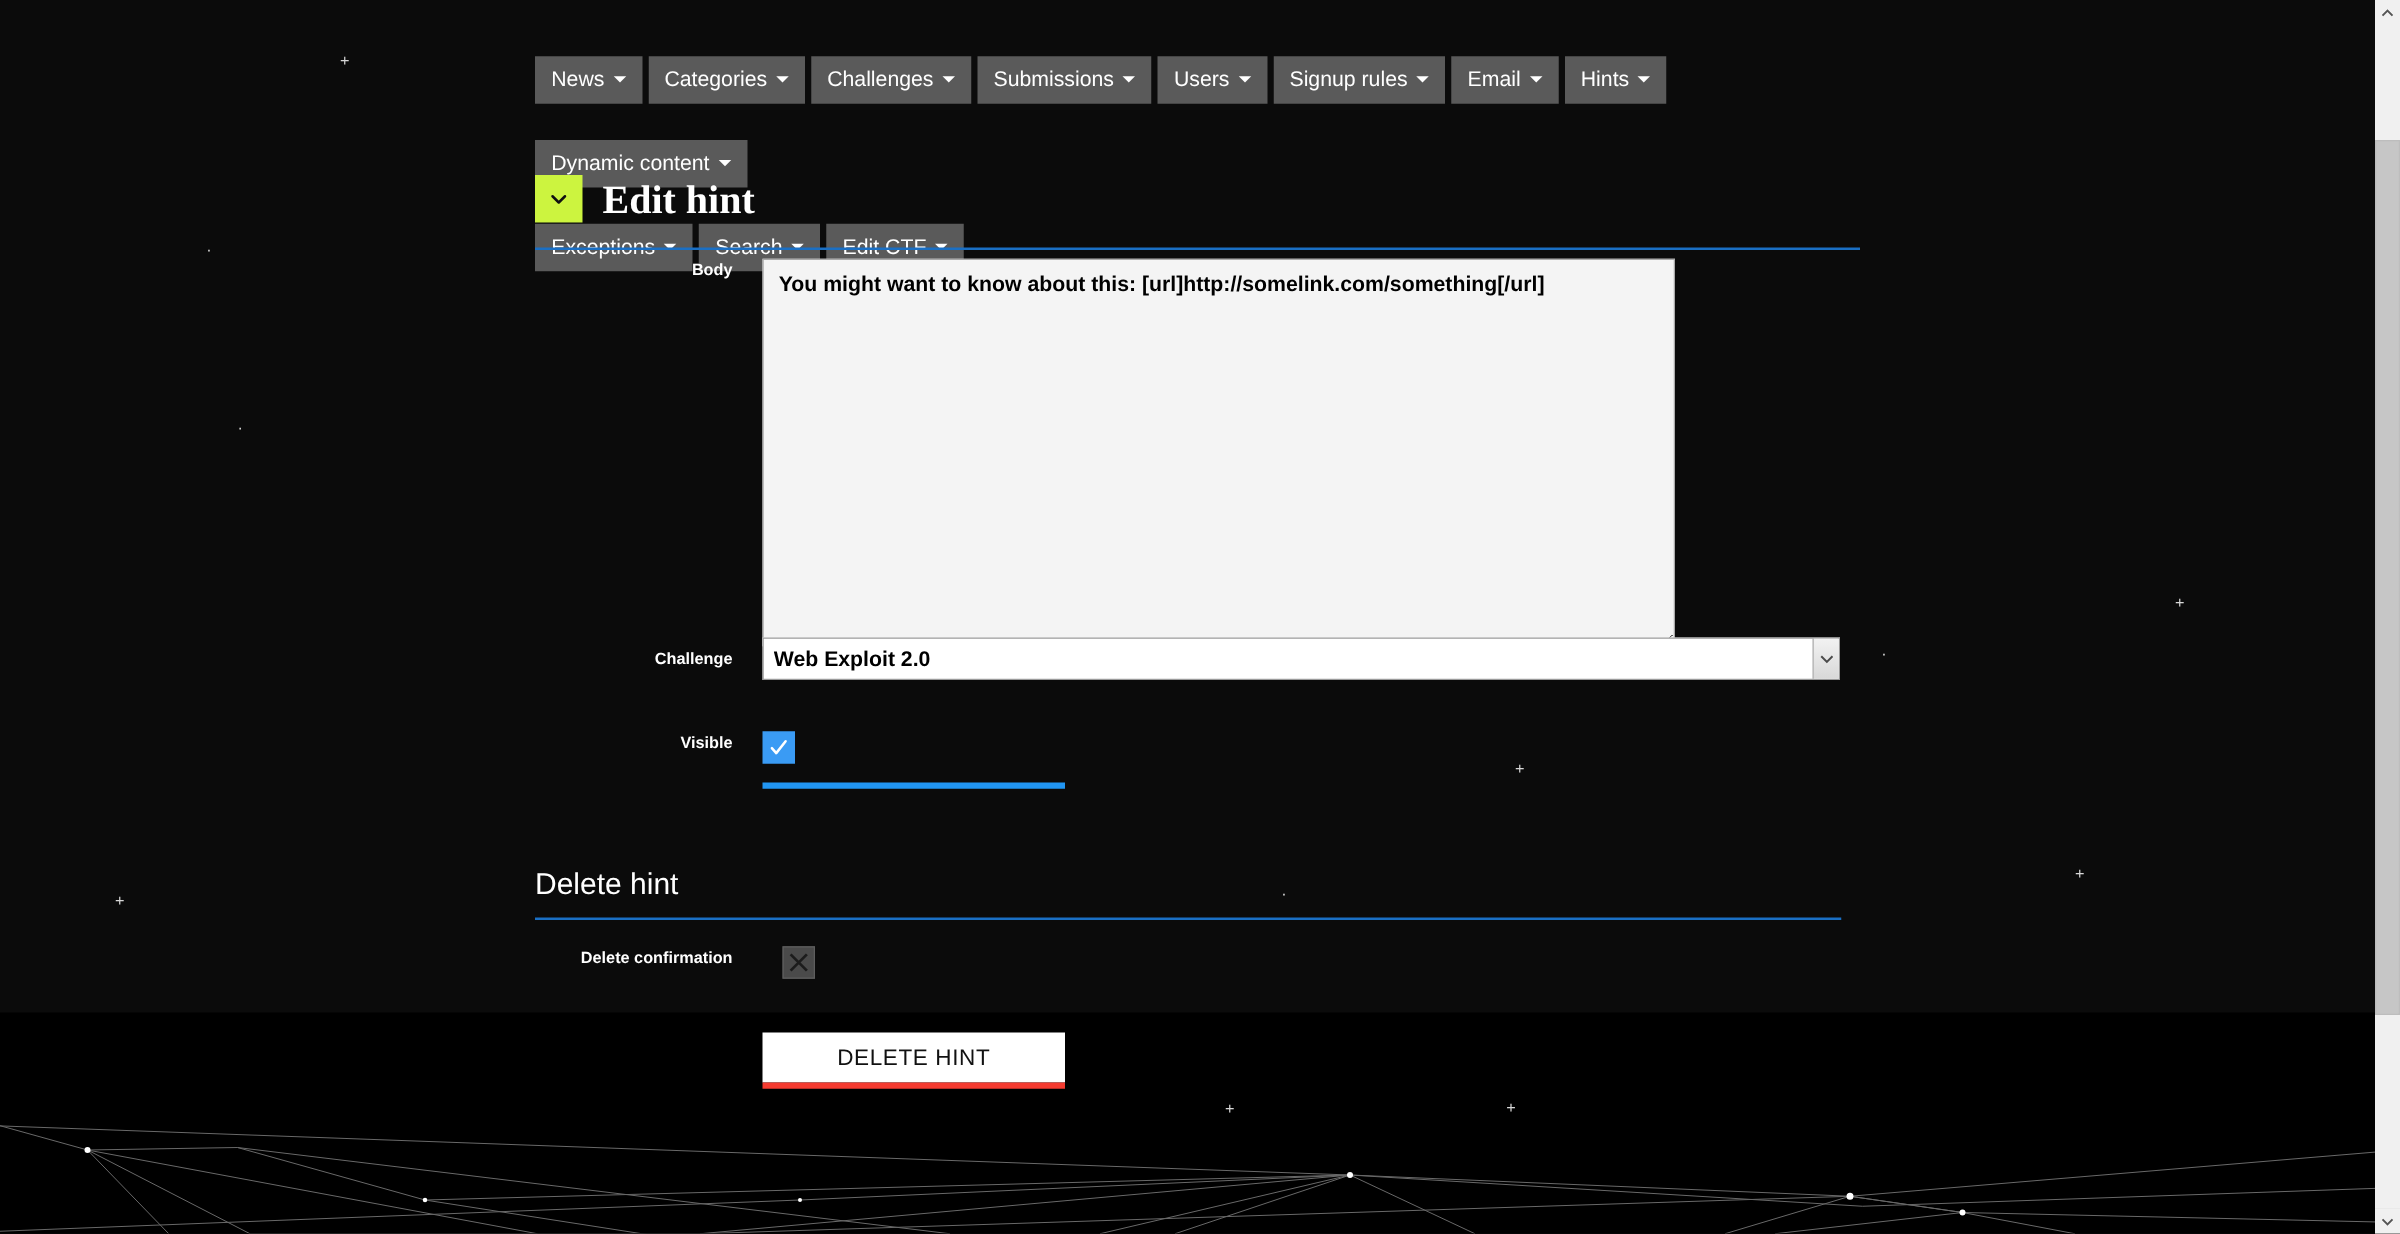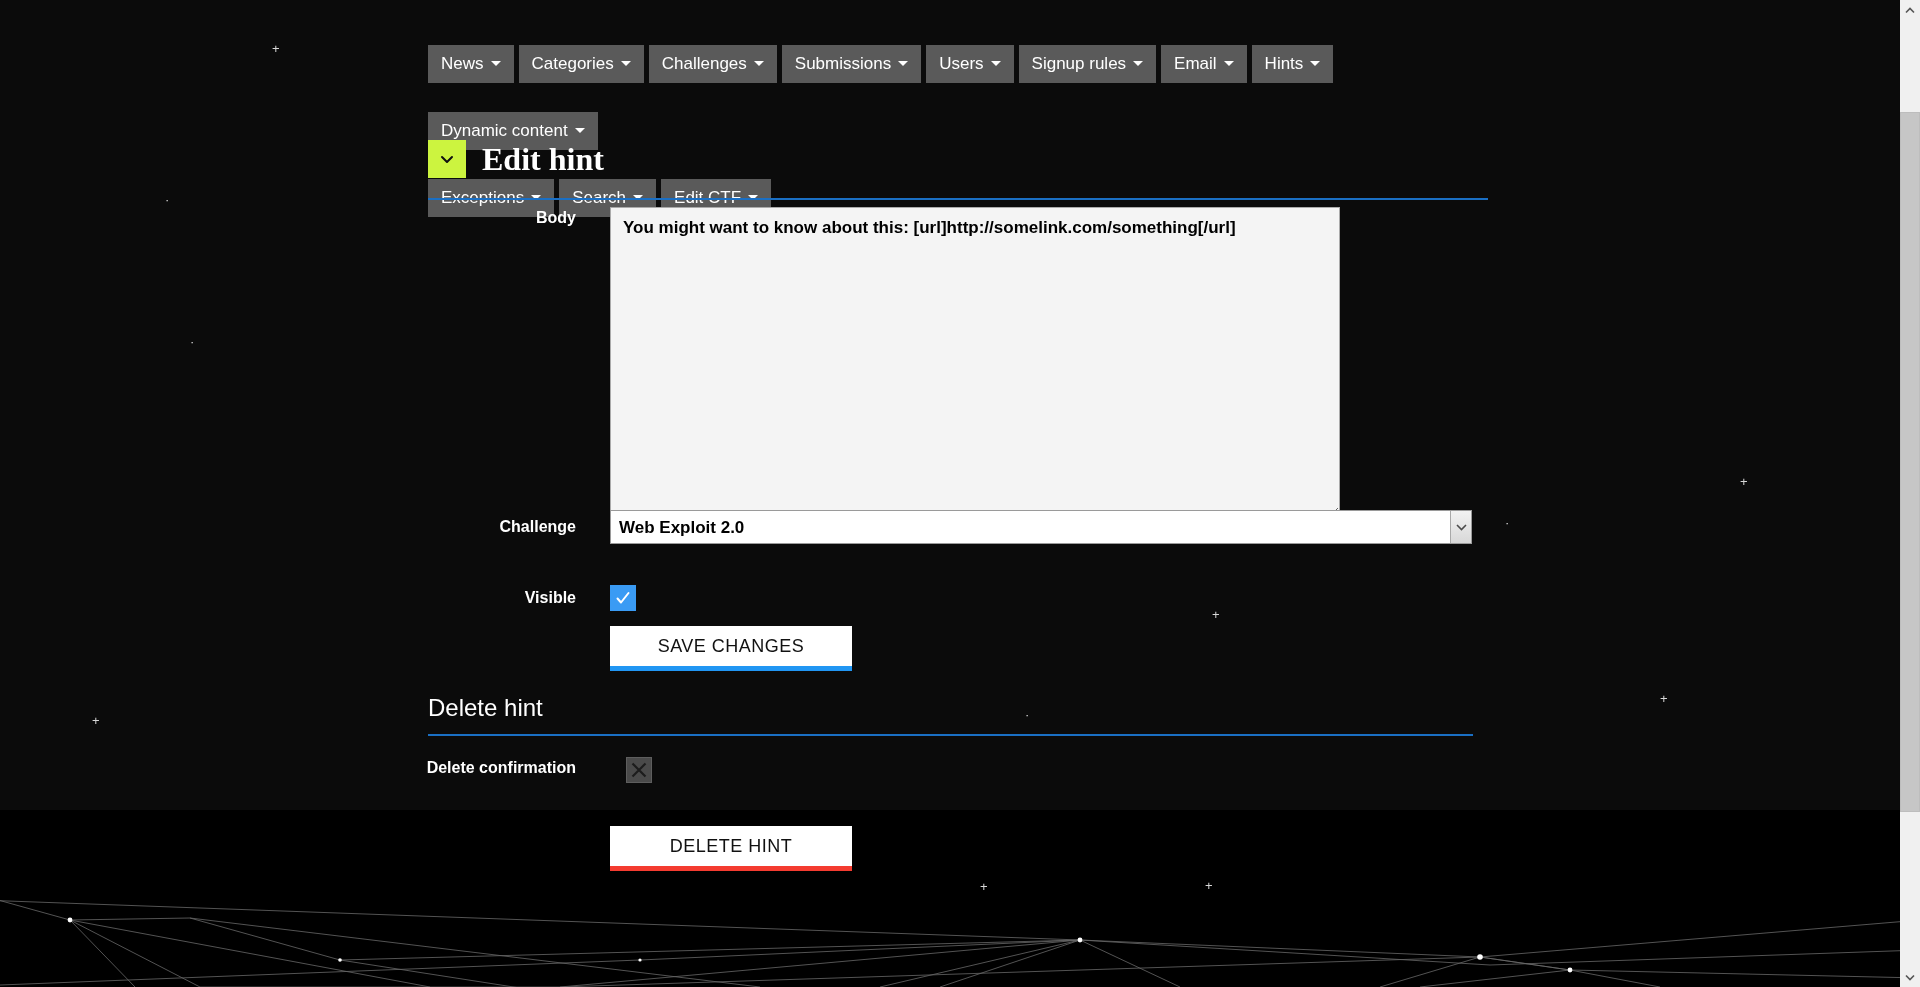--- a/index.html
+++ b/index.html
@@ -133,23 +133,23 @@
   
   .form-row {
     position: absolute;
     display: flex;
     align-items: flex-start;
   }
   .form-label {
     width: 190px;
     text-align: right;
     color: #ffffff;
-    font-size: 16px;
+    font-size: 13px;
     font-weight: bold;
-    padding-right: 34px;
+    padding-right: 24px;
     line-height: 1.35;
     flex: 0 0 auto;
   }
   .form-control { flex: 1 1 auto; }
 
   
   #row-body { left: 420px; top: 207px; width: 1090px; }
   .body-textarea {
     width: 730px;
     height: 310px;
@@ -186,21 +186,21 @@
     position: absolute;
     top: 1px; right: 1px;
     width: 21px; height: 32px;
     background: linear-gradient(#f2f2f2, #d8d8d8);
     border-left: 1px solid #a8a8a8;
     display: flex; align-items: center; justify-content: center;
     pointer-events: none;
   }
 
   
-  #row-visible { left: 420px; top: 585px; width: 1090px; align-items: center; }
+  #row-visible { left: 420px; top: 585px; width: 1090px; align-items: flex-start; }
   .checkbox-on {
     width: 26px; height: 26px;
     background: #3a9bf4;
     border: none;
     display: flex;
     align-items: center;
     justify-content: center;
     cursor: pointer;
   }
   .checkbox-broken {
@@ -436,21 +436,20 @@
             <path d="M2.5 8.5 L6 12.5 L13.5 3" stroke="#ffffff" stroke-width="2" fill="none" stroke-linecap="round" stroke-linejoin="round"></path>
           </svg>
         </div>
       </div>
     </div>
 
     <div class="form-row" id="row-save">
       <div class="form-label"></div>
       <div class="form-control">
         <div class="btn-wrap">
-          <button class="action-btn">SAVE CHANGES</button>
           <div class="btn-underline underline-blue"></div>
         </div>
       </div>
     </div>
 
     <div class="sub-head">
       <div class="sub-head-line">Delete hint</div>
     </div>
 
     <div class="form-row" id="row-delete-confirm">

